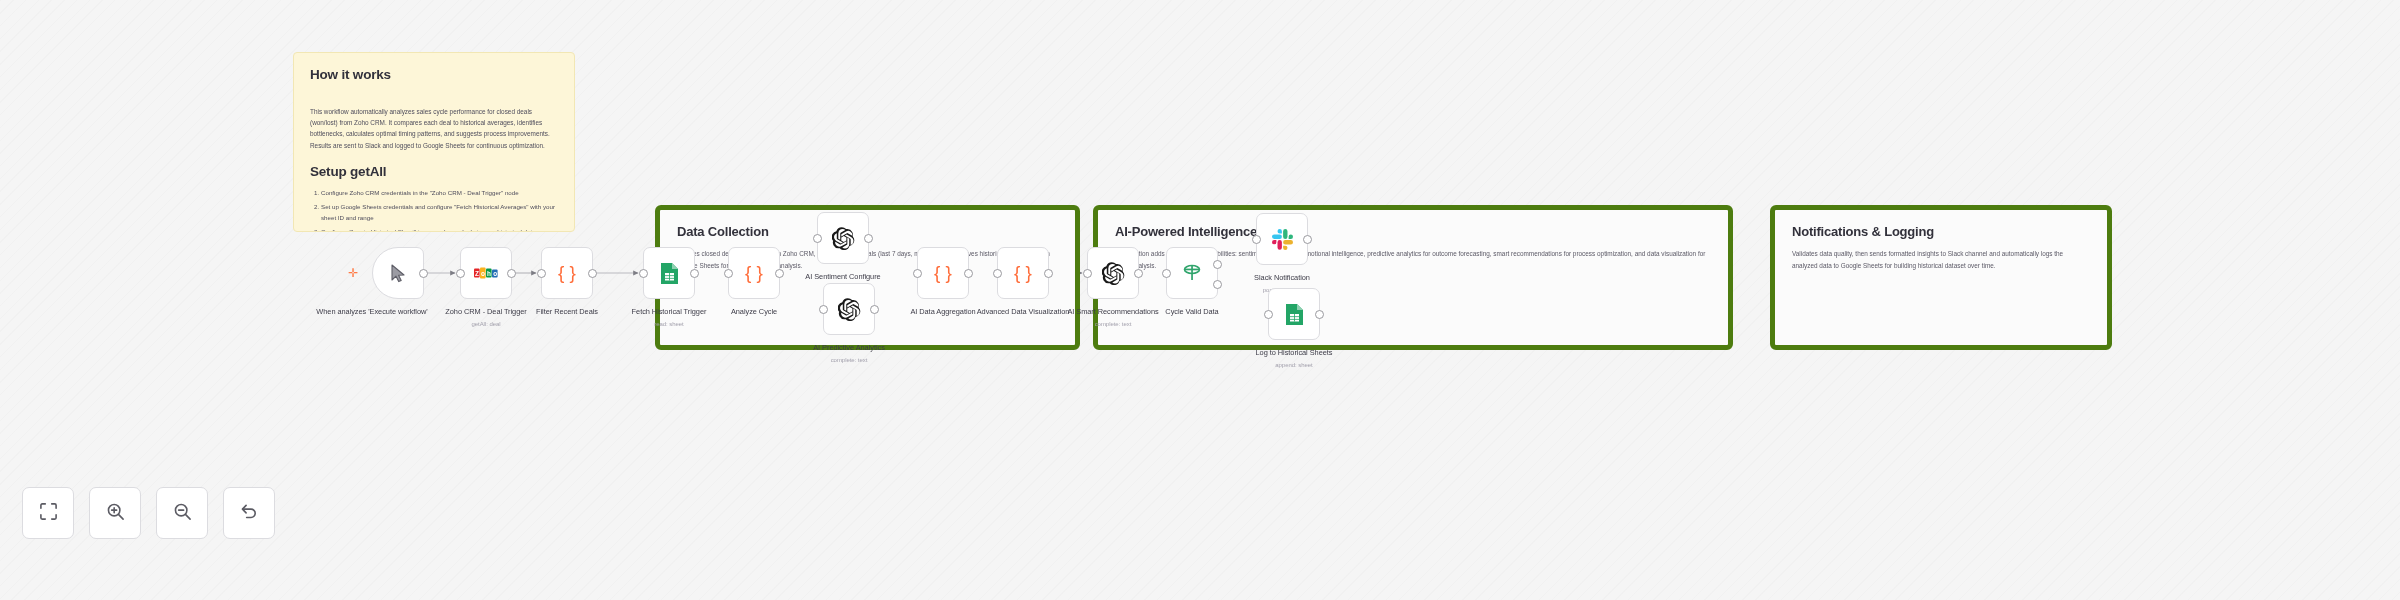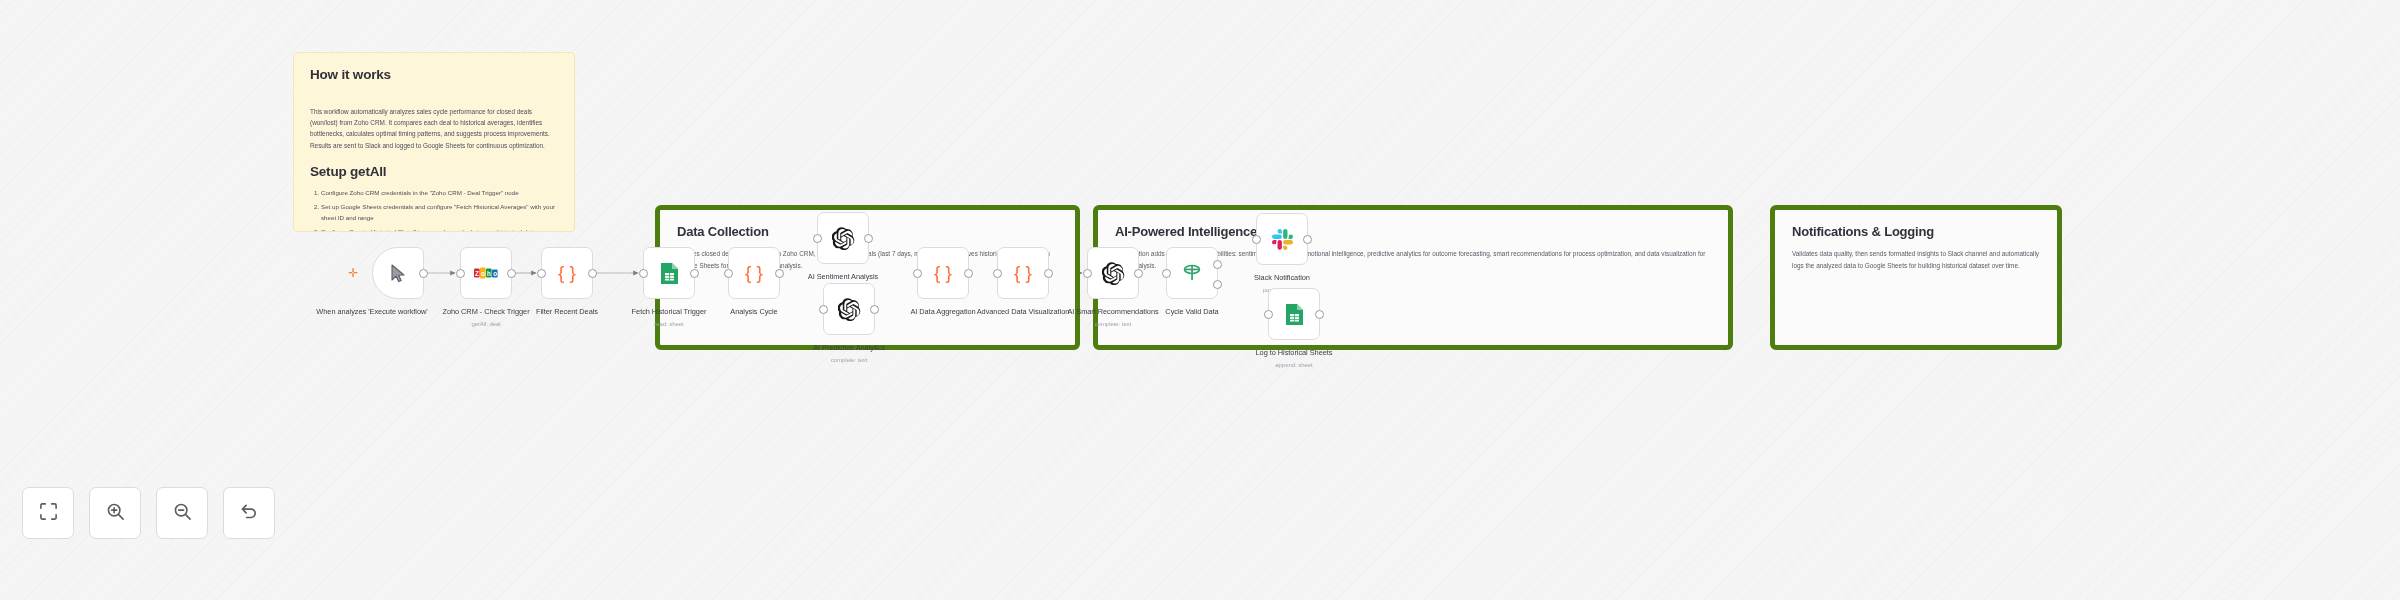--- a/index.html
+++ b/index.html
@@ -52,21 +52,21 @@
     position: absolute; left: 17px; top: 14px;
     font-size: 13px; font-weight: bold; color: #32313b;
     letter-spacing: -0.2px;
   }
   .section .s-desc {
     position: absolute; left: 17px; top: 38px; right: 17px;
     font-size: 6.4px; line-height: 1.8; color: #5b5966;
   }
   #sec-data    { left: 655px;  top: 205px; width: 425px; height: 145px; }
   #sec-ai      { left: 1093px; top: 205px; width: 640px; height: 145px; }
-  #sec-notify  { left: 1770px; top: 205px; width: 292px; height: 145px; }
+  #sec-notify  { left: 1770px; top: 205px; width: 342px; height: 145px; }
 
   
   #edges { position: absolute; left: 0; top: 0; width: 2400px; height: 600px; pointer-events: none; }
 
   
   .node {
     position: absolute;
     width: 52px; height: 52px;
     background: #ffffff;
     border: 1px solid #dcdce0;
@@ -214,21 +214,21 @@
       <text x="1.1" y="8.6" font-size="6.4" font-family="Liberation Sans, sans-serif" fill="#fff" font-weight="bold">Z</text>
       <text x="7.0" y="8.6" font-size="6.4" font-family="Liberation Sans, sans-serif" fill="#fff" font-weight="bold">o</text>
       <text x="13.1" y="8.6" font-size="6.4" font-family="Liberation Sans, sans-serif" fill="#fff" font-weight="bold">h</text>
       <text x="19.2" y="8.6" font-size="6.4" font-family="Liberation Sans, sans-serif" fill="#fff" font-weight="bold">o</text>
     </svg>
   </span>
   <span class="port in"></span>
   <span class="port out"></span>
 </div>
 <div class="caption" style="left:411px; top:307px;">
-  <span>Zoho CRM - Check Trigger</span>
+  <span>Zoho CRM - Deal Trigger</span>
   <span class="sub">getAll: deal</span>
 </div>
 
 <div class="node" style="left:541px; top:247px;">
   <span class="glyph">
     <svg width="22" height="22" viewBox="0 0 22 22">
         <text x="11" y="17" text-anchor="middle" font-size="19" font-family="Liberation Sans, sans-serif" fill="#ff6d3a">{ }</text>
       </svg>
   </span>
   <span class="port in"></span>
@@ -260,34 +260,34 @@
 <div class="node" style="left:728px; top:247px;">
   <span class="glyph">
     <svg width="22" height="22" viewBox="0 0 22 22">
         <text x="11" y="17" text-anchor="middle" font-size="19" font-family="Liberation Sans, sans-serif" fill="#ff6d3a">{ }</text>
       </svg>
   </span>
   <span class="port in"></span>
   <span class="port out"></span>
 </div>
 <div class="caption" style="left:679px; top:307px;">
-  <span>Analysis Cycle</span>
+  <span>Analyze Cycle</span>
 </div>
 
 <div class="node" style="left:817px; top:212px;">
   <span class="glyph">
     <svg width="23" height="23" viewBox="0 0 24 24">
         <path fill="#1a1a1a" d="M21.6 10a5.9 5.9 0 0 0-.5-4.9 6 6 0 0 0-6.4-2.9A5.9 5.9 0 0 0 10.2.2a6 6 0 0 0-5.7 4.2A5.9 5.9 0 0 0 .5 7.3a6 6 0 0 0 .7 7 5.9 5.9 0 0 0 .5 4.9 6 6 0 0 0 6.4 2.9 5.9 5.9 0 0 0 4.5 2 6 6 0 0 0 5.7-4.2 5.9 5.9 0 0 0 4-2.9 6 6 0 0 0-.7-7.1zM13.6 22.4a4.5 4.5 0 0 1-2.9-1l.1-.1 4.8-2.8a.8.8 0 0 0 .4-.7v-6.8l2 1.2v5.6a4.5 4.5 0 0 1-4.4 4.6zM3.9 18.3a4.4 4.4 0 0 1-.5-3l.1.1 4.8 2.8a.8.8 0 0 0 .8 0l5.9-3.4v2.3l-4.9 2.8a4.5 4.5 0 0 1-6.2-1.6zM2.7 8.4a4.5 4.5 0 0 1 2.3-2v5.7a.8.8 0 0 0 .4.7l5.9 3.4-2 1.1-4.8-2.8a4.5 4.5 0 0 1-1.8-6.1zm16.6 3.9L13.4 8.9l2-1.1 4.8 2.8a4.5 4.5 0 0 1-.7 8.1v-5.7a.8.8 0 0 0-.4-.7zm2-3-.1-.1-4.8-2.8a.8.8 0 0 0-.8 0L9.7 9.8V7.5l4.9-2.8a4.5 4.5 0 0 1 6.7 4.6zM8.6 13.4l-2-1.1V6.6a4.5 4.5 0 0 1 7.4-3.5l-.1.1L9 6a.8.8 0 0 0-.4.7zm1.1-2.4L12.3 9.5l2.7 1.5v3.1l-2.7 1.5-2.6-1.5z"></path>
       </svg>
   </span>
   <span class="port in"></span>
   <span class="port out"></span>
 </div>
 <div class="caption" style="left:768px; top:272px;">
-  <span>AI Sentiment Analysis</span>
+  <span>AI Sentiment Configure</span>
   <span class="sub">complete: text</span>
 </div>
 
 <div class="node" style="left:823px; top:283px;">
   <span class="glyph">
     <svg width="23" height="23" viewBox="0 0 24 24">
         <path fill="#1a1a1a" d="M21.6 10a5.9 5.9 0 0 0-.5-4.9 6 6 0 0 0-6.4-2.9A5.9 5.9 0 0 0 10.2.2a6 6 0 0 0-5.7 4.2A5.9 5.9 0 0 0 .5 7.3a6 6 0 0 0 .7 7 5.9 5.9 0 0 0 .5 4.9 6 6 0 0 0 6.4 2.9 5.9 5.9 0 0 0 4.5 2 6 6 0 0 0 5.7-4.2 5.9 5.9 0 0 0 4-2.9 6 6 0 0 0-.7-7.1zM13.6 22.4a4.5 4.5 0 0 1-2.9-1l.1-.1 4.8-2.8a.8.8 0 0 0 .4-.7v-6.8l2 1.2v5.6a4.5 4.5 0 0 1-4.4 4.6zM3.9 18.3a4.4 4.4 0 0 1-.5-3l.1.1 4.8 2.8a.8.8 0 0 0 .8 0l5.9-3.4v2.3l-4.9 2.8a4.5 4.5 0 0 1-6.2-1.6zM2.7 8.4a4.5 4.5 0 0 1 2.3-2v5.7a.8.8 0 0 0 .4.7l5.9 3.4-2 1.1-4.8-2.8a4.5 4.5 0 0 1-1.8-6.1zm16.6 3.9L13.4 8.9l2-1.1 4.8 2.8a4.5 4.5 0 0 1-.7 8.1v-5.7a.8.8 0 0 0-.4-.7zm2-3-.1-.1-4.8-2.8a.8.8 0 0 0-.8 0L9.7 9.8V7.5l4.9-2.8a4.5 4.5 0 0 1 6.7 4.6zM8.6 13.4l-2-1.1V6.6a4.5 4.5 0 0 1 7.4-3.5l-.1.1L9 6a.8.8 0 0 0-.4.7zm1.1-2.4L12.3 9.5l2.7 1.5v3.1l-2.7 1.5-2.6-1.5z"></path>
       </svg>
   </span>
   <span class="port in"></span>

